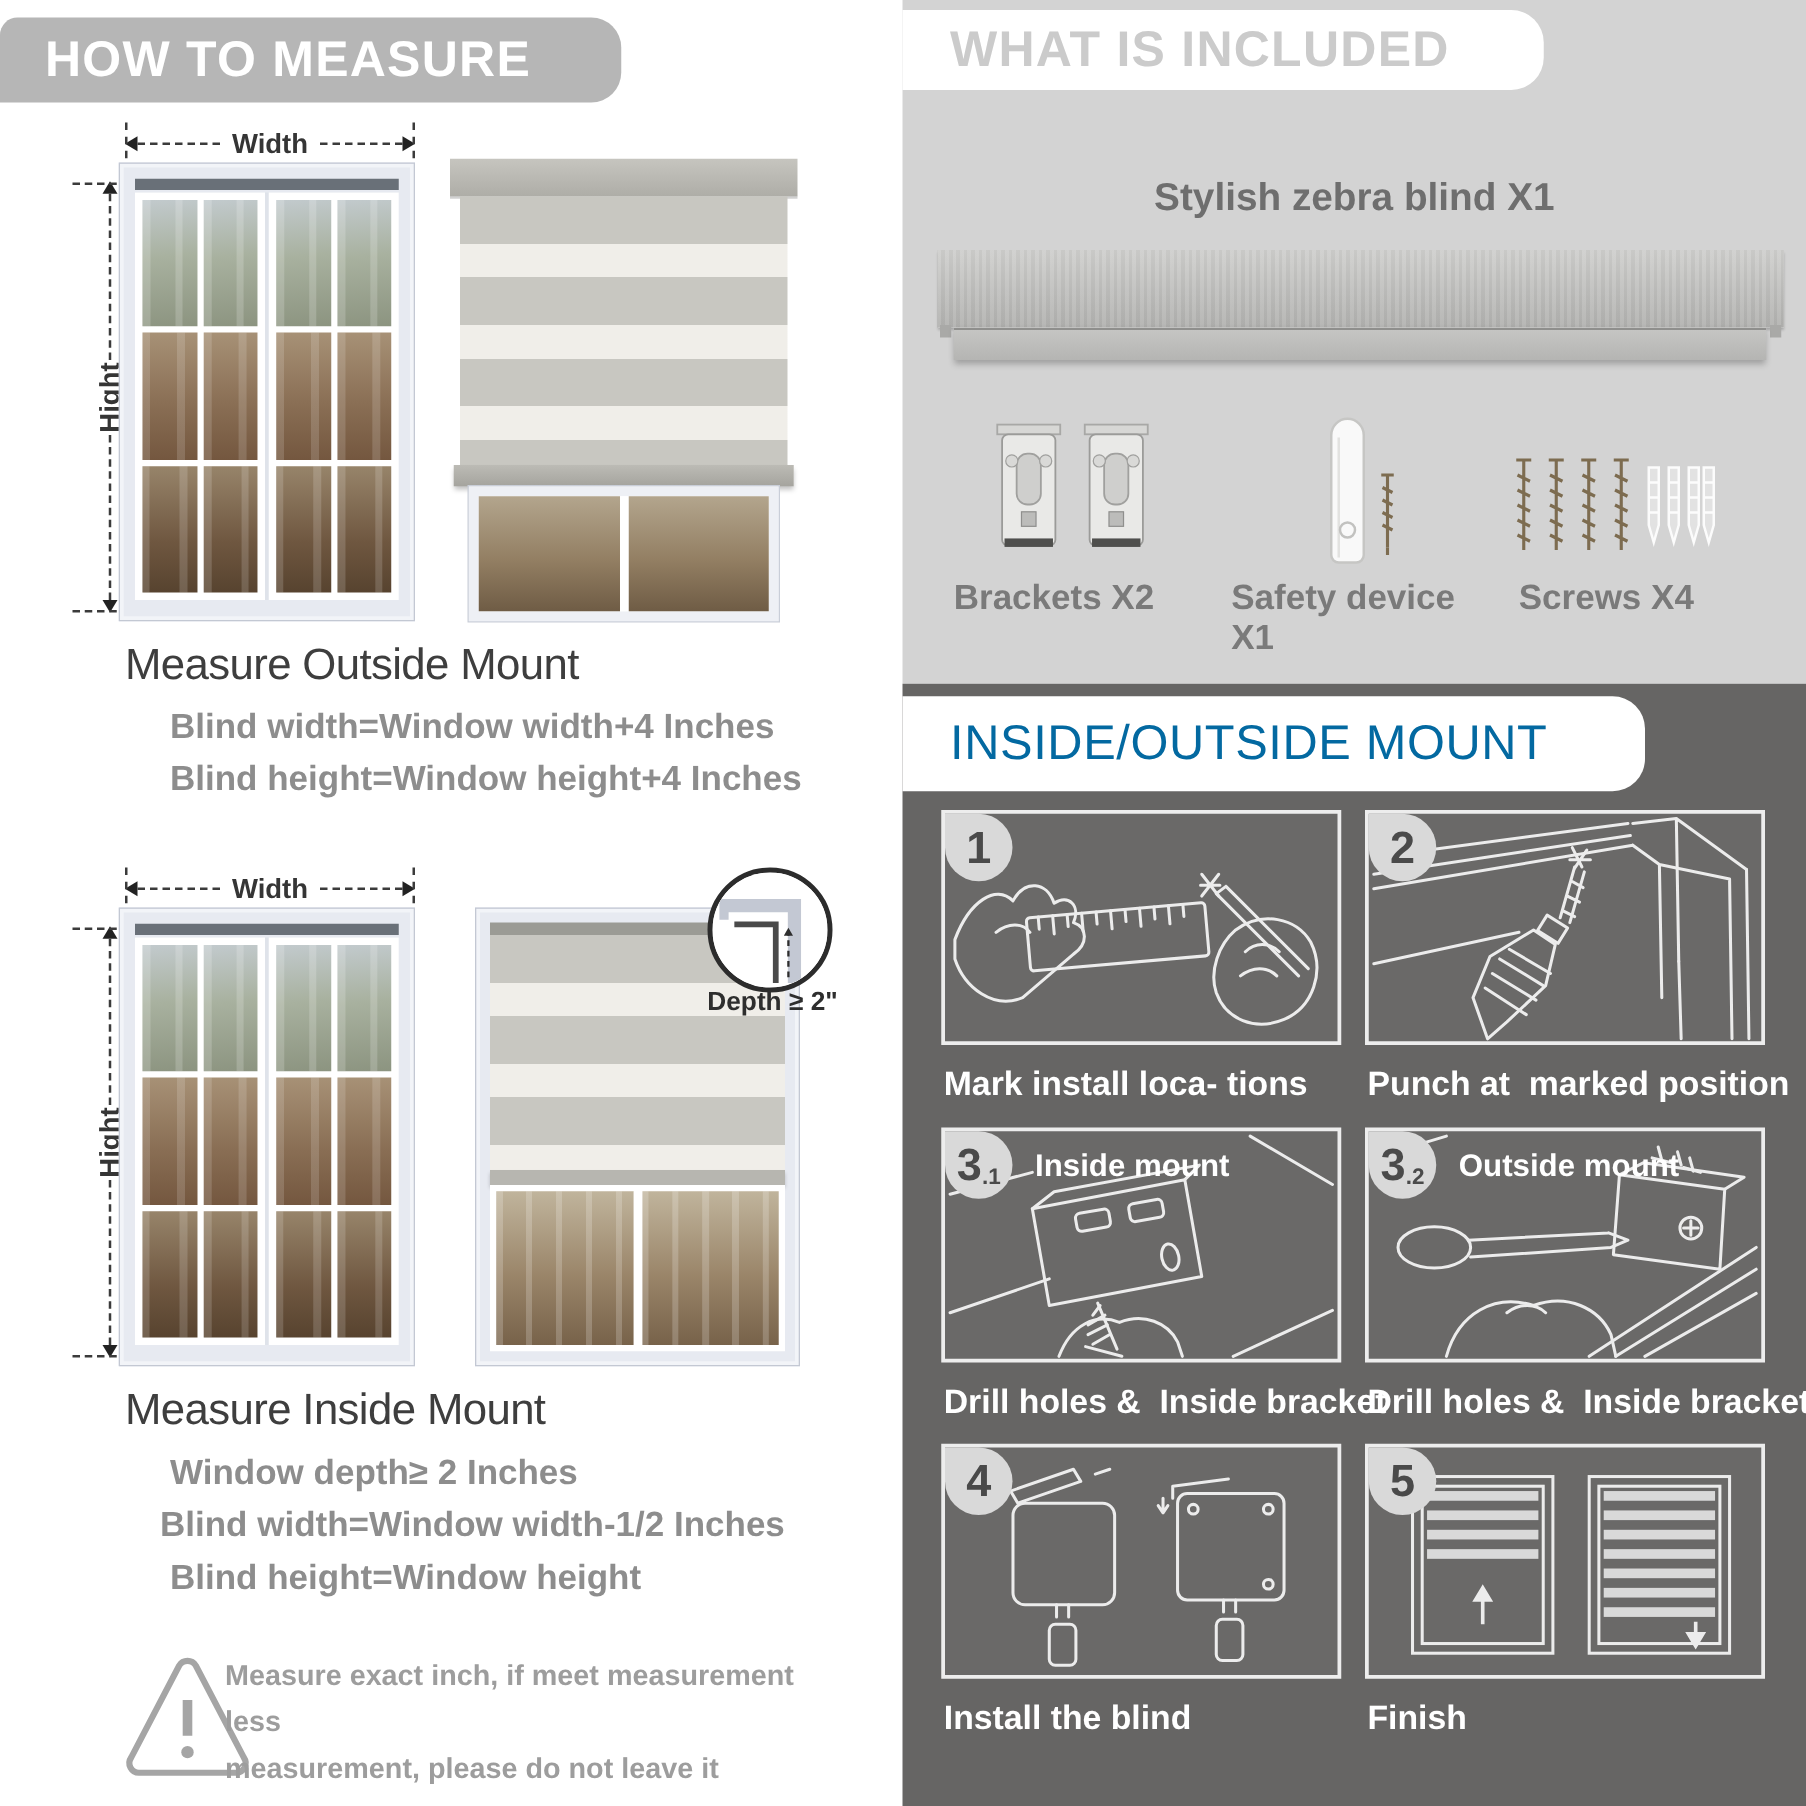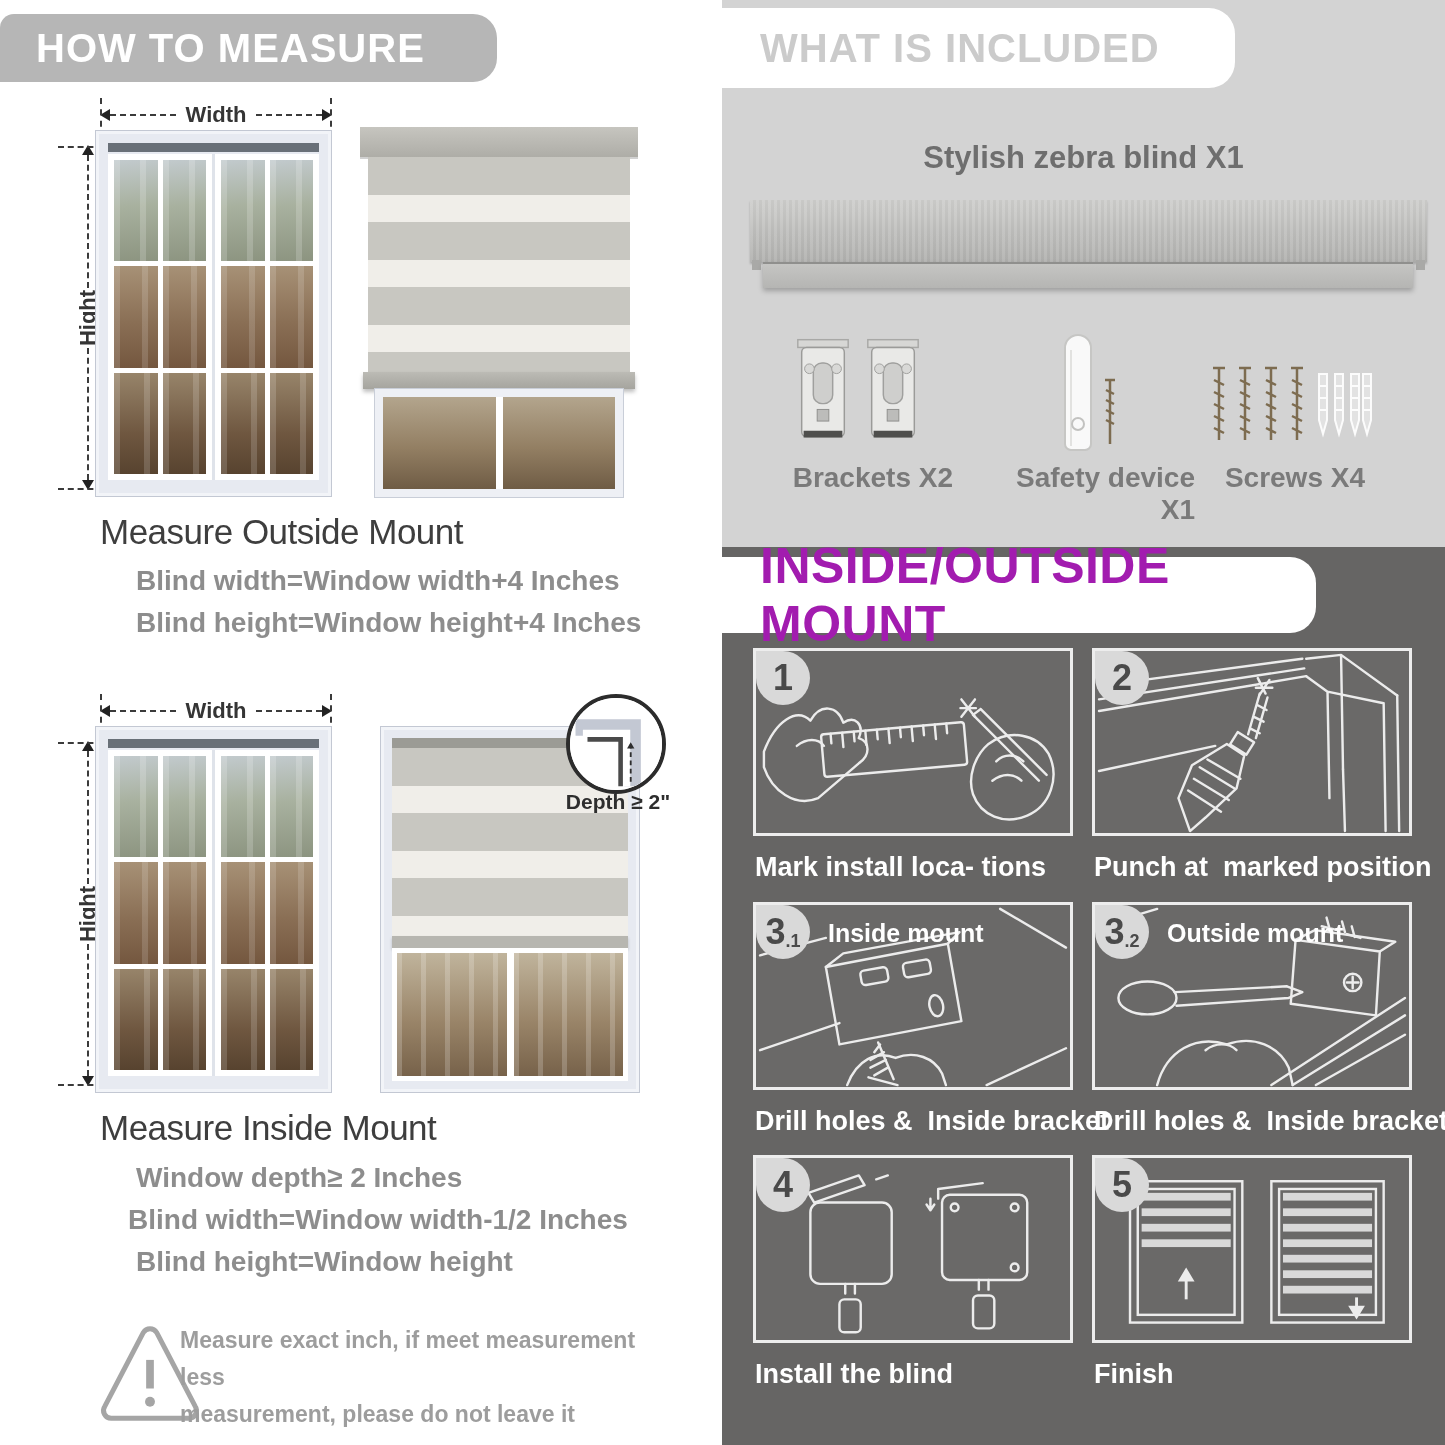--- a/index.html
+++ b/index.html
@@ -64,38 +64,38 @@
 
   .depth-circle{border:4px solid #2c2c2c;border-radius:50%;background:#fff;overflow:hidden;}
   .depth-lbl{font-size:21px;font-weight:bold;color:#2e2e2e;text-align:center;}
 
   .sec-title{font-size:35px;font-weight:normal;color:#3e3e3e;letter-spacing:-.5px;}
   .sec-line{font-size:28px;font-weight:bold;color:#8d8d8d;margin-left:36px;}
   .warn-text{font-size:23px;font-weight:600;color:#9d9d9d;line-height:37px;}
 
   
   .inc-panel{left:722px;top:0;width:723px;height:547px;background:#d3d3d3;}
-  .inc-header{left:0;top:8px;width:513px;height:80px;background:#fff;border-radius:0 26px 26px 0;
+  .inc-header{left:0;top:8px;width:513px;height:64px;background:#fff;border-radius:0 26px 26px 0;
     display:flex;align-items:center;}
   .inc-header span{color:#cbcbcb;font-size:40px;font-weight:bold;letter-spacing:1px;padding-left:38px;}
   .blind-lbl{left:0;top:140px;width:723px;text-align:center;font-size:31px;font-weight:bold;color:#6e6e6e;}
   .headrail{left:28px;top:200px;width:677px;height:62px;
     background:repeating-linear-gradient(90deg,rgba(255,255,255,.07) 0 3px,rgba(0,0,0,.03) 3px 6px),linear-gradient(180deg,#cfcfcd,#b2b2b0);
     box-shadow:0 2px 2px rgba(0,0,0,.2);}
   .headrail::before,.headrail::after{content:"";position:absolute;bottom:-8px;width:9px;height:10px;background:#a9a9a7;}
   .headrail::before{left:2px;} .headrail::after{right:2px;}
   .headrail-lip{left:41px;top:262px;width:650px;height:26px;
     background:linear-gradient(180deg,#c6c6c4,#b5b5b3);box-shadow:inset 0 2px 0 #8f8f8d,0 3px 5px rgba(0,0,0,.25);}
-  .item-label{font-size:28px;font-weight:bold;color:#7a7a7a;text-align:right;}
+  .item-label{font-size:28px;font-weight:bold;color:#7a7a7a;text-align:left;}
 
   
   .dark-panel{left:722px;top:547px;width:723px;height:898px;background:#666564;}
   .mount-header{left:0;top:10px;width:594px;height:76px;background:#fff;border-radius:0 26px 26px 0;
     display:flex;align-items:center;}
-  .mount-header span{color:#a21caf;font-size:50px;font-weight:bold;letter-spacing:.5px;padding-left:38px;}
+  .mount-header span{color:#0369a1;font-size:39px;font-weight:normal;letter-spacing:.5px;padding-left:38px;}
   .step-panel{width:320px;height:188px;border:3px solid #ededed;background:#6a6968;box-sizing:border-box;}
   .step-panel svg{width:100%;height:100%;display:block;}
   .badge{position:absolute;top:0;left:0;min-width:54px;height:54px;background:#d9d9d9;
     border-radius:0 50% 50% 50%;display:flex;align-items:center;justify-content:center;padding:0 6px;box-sizing:border-box;}
   .badge .num{font-size:36px;font-weight:bold;color:#4a4a4a;line-height:1;}
   .badge .sub{font-size:18px;font-weight:bold;color:#4a4a4a;line-height:1;align-self:flex-end;margin-bottom:9px;}
   .inner-label{position:absolute;left:72px;top:14px;color:#fff;font-size:25px;font-weight:bold;white-space:nowrap;}
   .caption{color:#fff;font-size:27px;font-weight:bold;white-space:pre;}
 </style>
 </head>

